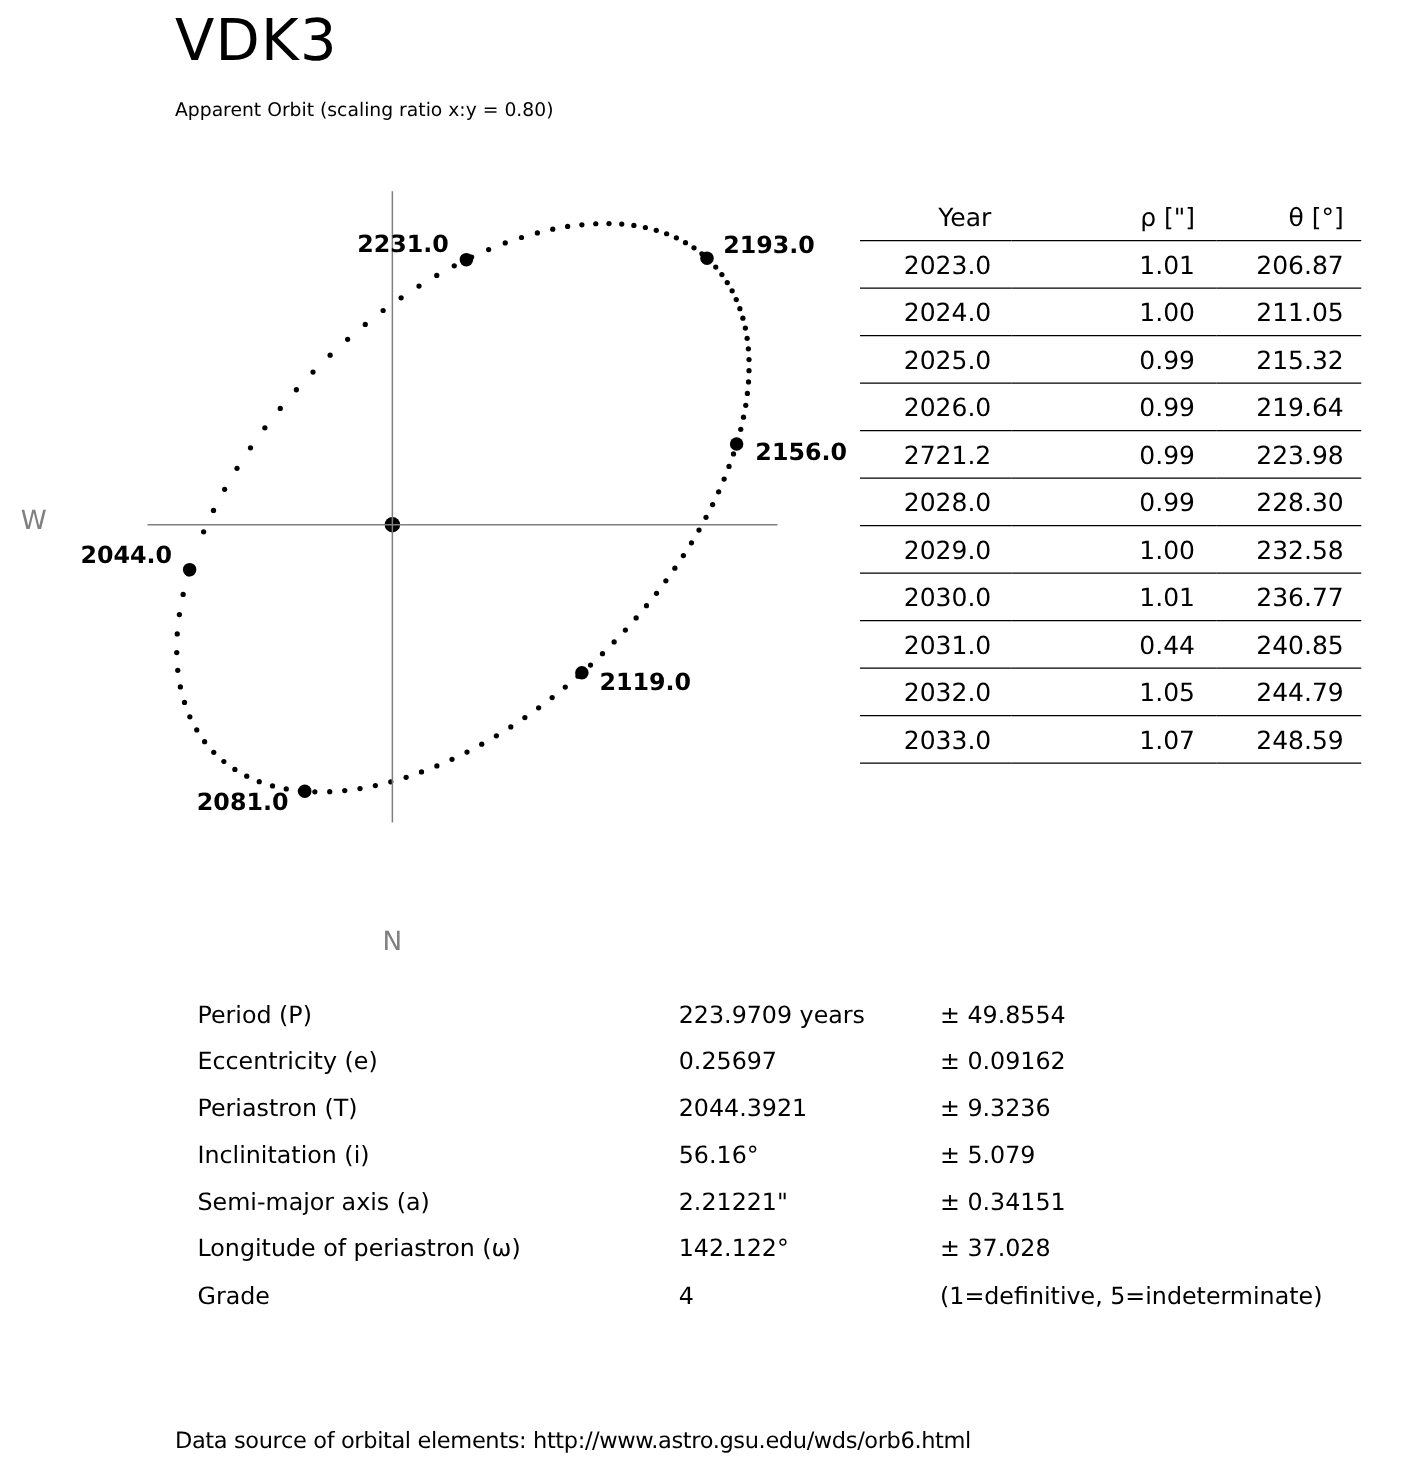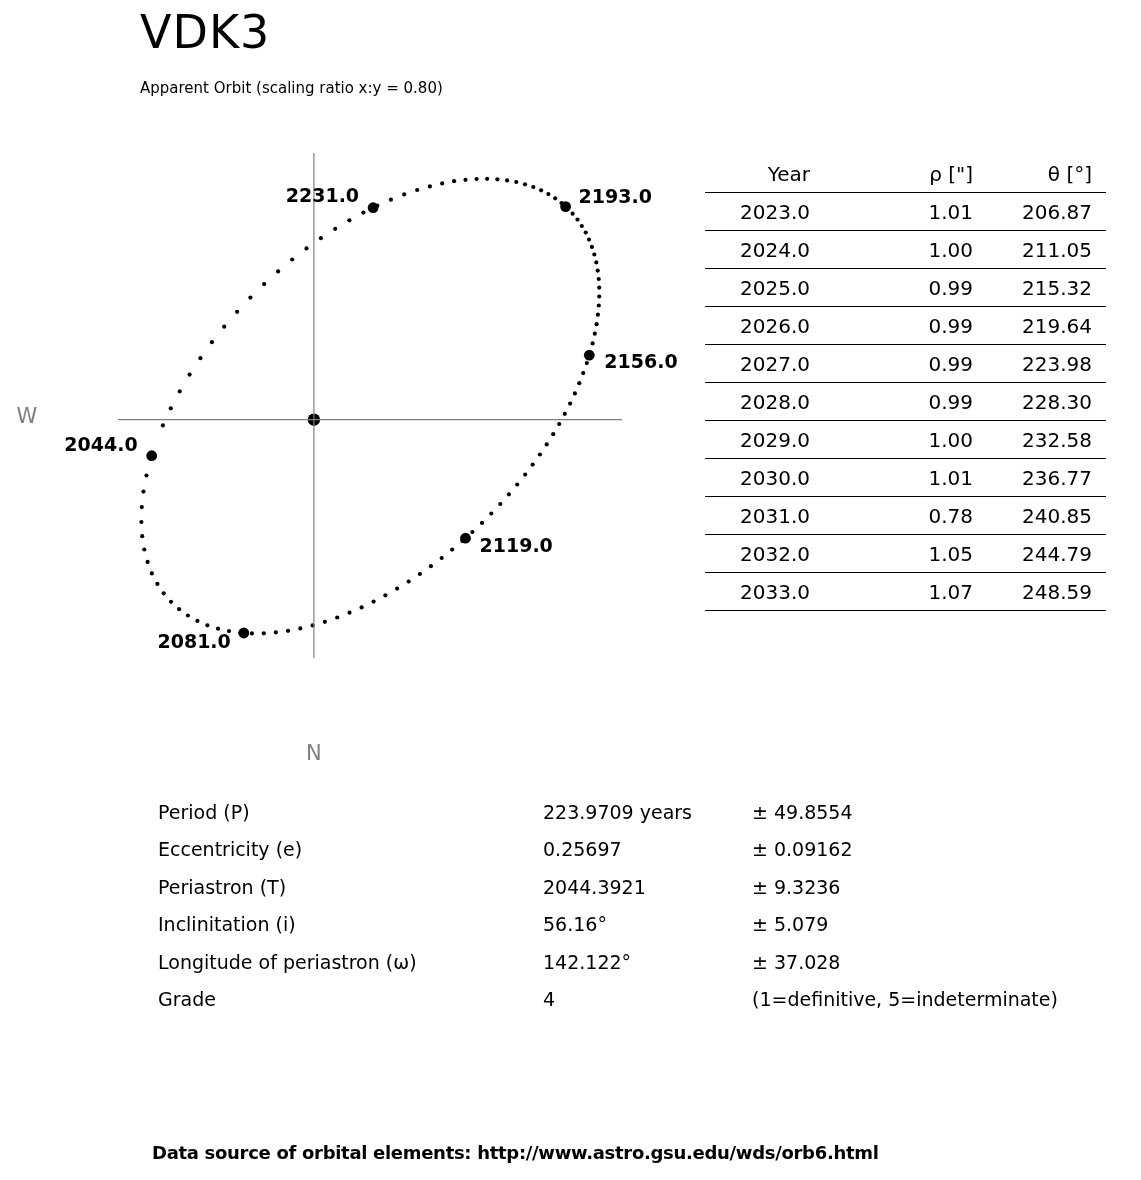--- a/index.html
+++ b/index.html
@@ -7,40 +7,40 @@
     width:1141px;height:1180px;background:#ffffff;color:#000;
     font-family:"DejaVu Sans","Liberation Sans",sans-serif;
     position:relative;overflow:hidden;
   }
   .abs{position:absolute}
   #page-title{left:140px;top:5px;font-size:46px;font-weight:normal;line-height:1.2;letter-spacing:1px}
   #subtitle{left:140px;top:79px;font-size:15px;line-height:1.2}
   #orbit-svg{left:0;top:0}
 
   
-  #ephemeris{position:absolute;left:705px;top:156px;width:401px;border-collapse:collapse;font-size:20px}
+  #ephemeris{position:absolute;left:688px;top:156px;width:401px;border-collapse:collapse;font-size:20px}
   #ephemeris th,#ephemeris td{
     text-align:right;font-weight:normal;padding:0;
     border-bottom:1.5px solid #000;vertical-align:middle;white-space:nowrap;
   }
   #ephemeris th{height:36px}
   #ephemeris td{height:37px}
   #ephemeris th:nth-child(1),#ephemeris td:nth-child(1){width:105px;padding-right:16px}
   #ephemeris th:nth-child(2),#ephemeris td:nth-child(2){width:147px;padding-right:17px}
   #ephemeris th:nth-child(3),#ephemeris td:nth-child(3){padding-right:14px}
 
   
   #elements-list{position:absolute;left:0;top:793px;width:1141px;font-size:19px}
   .el-row{position:relative;height:37.5px}
   .el-row span{position:absolute;top:50%;transform:translateY(-50%);white-space:nowrap}
   .el-label{left:158px}
   .el-value{left:543px}
   .el-error{left:752px}
 
-  #footer{position:absolute;left:152px;top:1142px;font-size:18px;font-weight:bold;letter-spacing:-0.3px;white-space:nowrap}
+  #footer{position:absolute;left:140px;top:1142px;font-size:18px;font-weight:normal;letter-spacing:-0.3px;white-space:nowrap}
 </style>
 </head>
 <body>
 
 <div class="abs" id="page-title">VDK3</div>
 <div class="abs" id="subtitle">Apparent Orbit (scaling ratio x:y = 0.80)</div>
 
 <svg class="abs" id="orbit-svg" width="1141" height="1180" viewBox="0 0 1141 1180">
     <circle cx="150.8" cy="459.0" r="2.1" fill="#000"></circle>
     <circle cx="146.5" cy="475.5" r="2.1" fill="#000"></circle>
@@ -195,42 +195,42 @@
         <td>2025.0</td>
         <td>0.99</td>
         <td>215.32</td>
       </tr>
       <tr>
         <td>2026.0</td>
         <td>0.99</td>
         <td>219.64</td>
       </tr>
       <tr>
-        <td>2027.0</td>
+        <td>2721.2</td>
         <td>0.99</td>
         <td>223.98</td>
       </tr>
       <tr>
         <td>2028.0</td>
         <td>0.99</td>
         <td>228.30</td>
       </tr>
       <tr>
         <td>2029.0</td>
         <td>1.00</td>
         <td>232.58</td>
       </tr>
       <tr>
         <td>2030.0</td>
         <td>1.01</td>
         <td>236.77</td>
       </tr>
       <tr>
         <td>2031.0</td>
-        <td>0.78</td>
+        <td>0.44</td>
         <td>240.85</td>
       </tr>
       <tr>
         <td>2032.0</td>
         <td>1.05</td>
         <td>244.79</td>
       </tr>
       <tr>
         <td>2033.0</td>
         <td>1.07</td>
@@ -254,20 +254,25 @@
       <span class="el-label">Periastron (T)</span>
       <span class="el-value">2044.3921</span>
       <span class="el-error">± 9.3236</span>
     </div>
     <div class="el-row">
       <span class="el-label">Inclinitation (i)</span>
       <span class="el-value">56.16°</span>
       <span class="el-error">± 5.079</span>
     </div>
     <div class="el-row">
+      <span class="el-label">Semi-major axis (a)</span>
+      <span class="el-value">2.21221"</span>
+      <span class="el-error">± 0.34151</span>
+    </div>
+    <div class="el-row">
       <span class="el-label">Longitude of periastron (ω)</span>
       <span class="el-value">142.122°</span>
       <span class="el-error">± 37.028</span>
     </div>
     <div class="el-row">
       <span class="el-label">Grade</span>
       <span class="el-value">4</span>
       <span class="el-error">(1=definitive, 5=indeterminate)</span>
     </div>
   </div>

